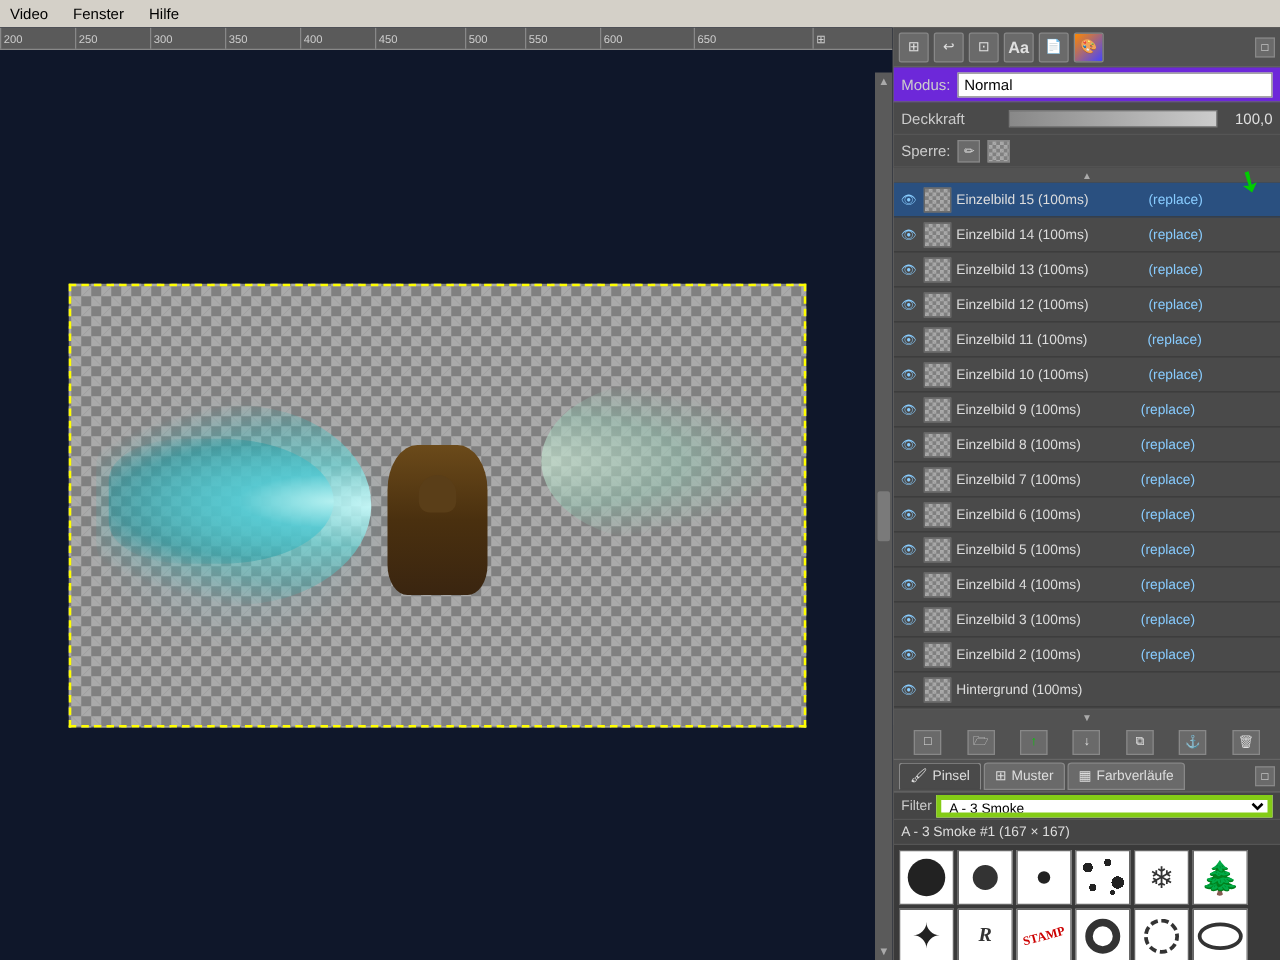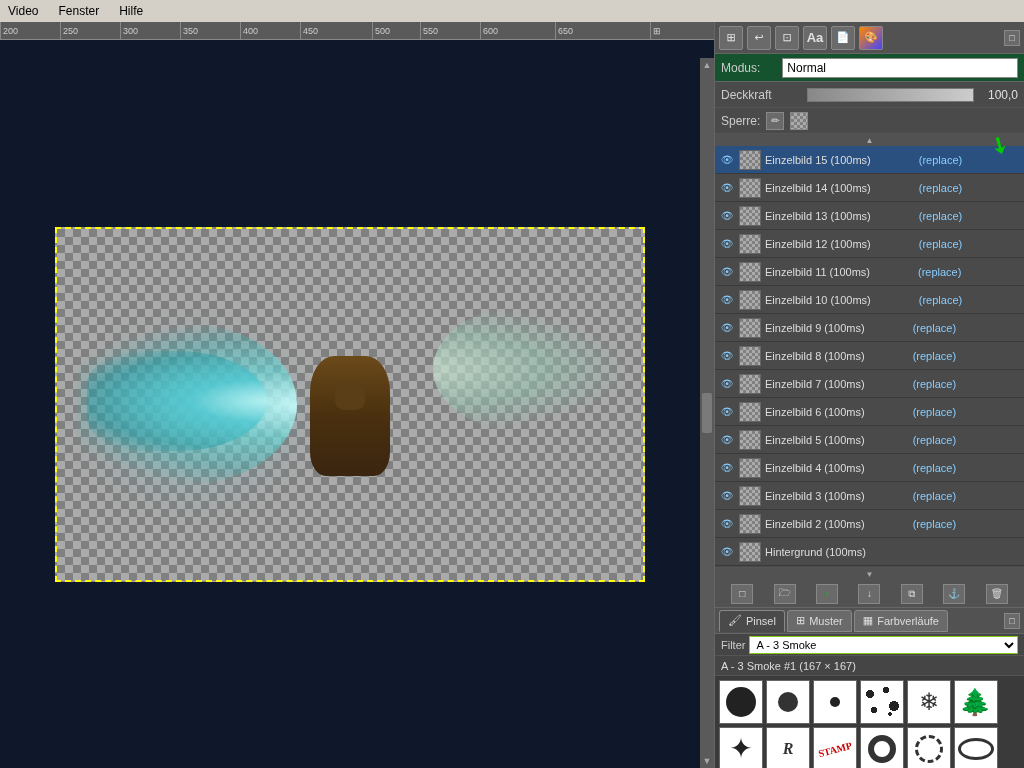--- a/index.html
+++ b/index.html
@@ -216,25 +216,25 @@
       font-size: 9px;
       display: flex;
       align-items: center;
       justify-content: center;
       cursor: pointer;
     }
 
     
     #modus-row {
       height: 28px;
-      background: #14532d;
+      background: #6d28d9;
       display: flex;
       align-items: center;
       padding: 0 6px;
-      gap: 22px;
+      gap: 6px;
       border-bottom: 1px solid #666;
     }
     #modus-label {
       color: #ccc;
       font-size: 12px;
     }
     #modus-select {
       flex: 1;
       height: 20px;
       background: #fff;
@@ -458,21 +458,21 @@
       border-bottom: 1px solid #555;
     }
     #filter-label {
       color: #ccc;
       font-size: 11px;
     }
     #filter-select {
       flex: 1;
       height: 18px;
       background: #fff;
-      border: 1px solid #84cc16;
+      border: 4px solid #84cc16;
       color: #000;
       font-size: 11px;
       padding: 0 2px;
     }
 
     #brush-set-label {
       height: 20px;
       display: flex;
       align-items: center;
       padding: 0 6px;

